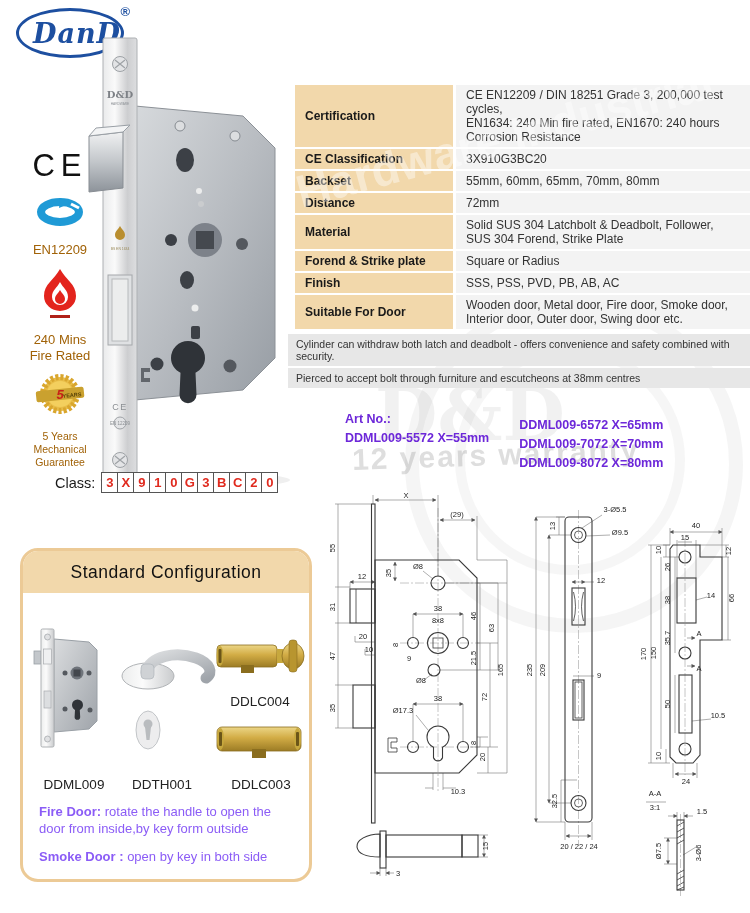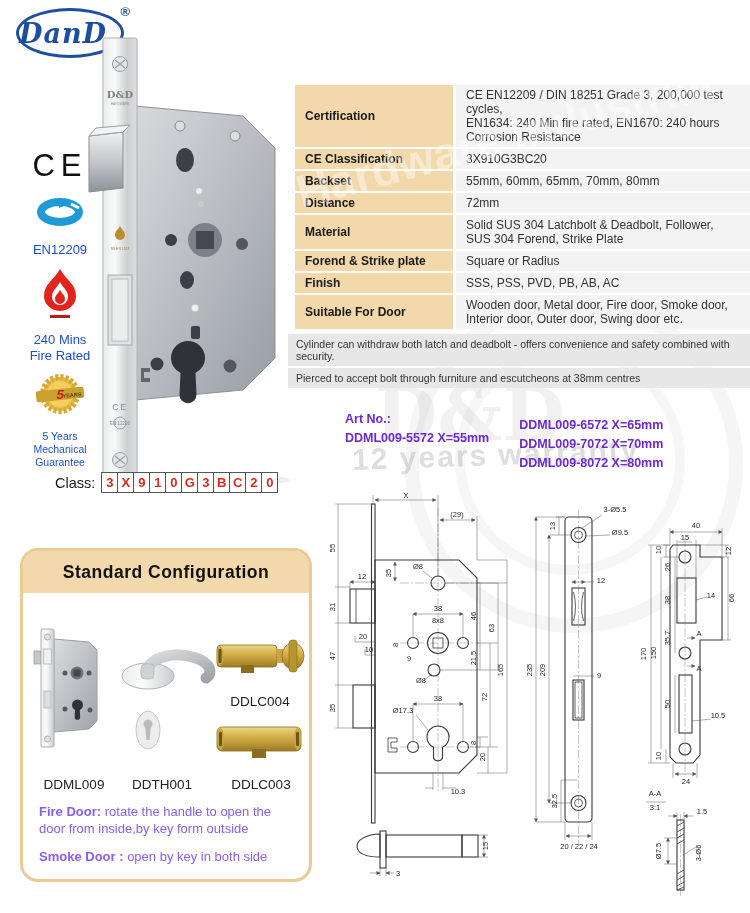--- a/index.html
+++ b/index.html
@@ -12,29 +12,29 @@
   .wm-circle2{left:455px;top:345px;width:210px;height:210px;border:10px solid rgba(170,170,170,.10);border-radius:50%;}
   .wm-dd{left:375px;top:372px;font:bold 72px "DejaVu Serif",serif;color:rgba(120,120,120,.10);}
   .wm-arc{left:352px;top:438px;font:bold 30px "Liberation Sans",sans-serif;letter-spacing:2px;
           color:rgba(125,125,125,.25);transform:rotate(-2deg);}
   .wm-table{left:290px;top:110px;font:bold 46px "Liberation Sans",sans-serif;
             color:rgba(255,255,255,.42);transform:rotate(-15deg);}
 
   
   .logo{position:absolute;left:16px;top:8px;width:116px;height:60px;}
   .logo-oval{width:102px;height:44px;border:3.5px solid var(--logo_blue);border-radius:50%;
-             display:flex;align-items:center;justify-content:flex-start;}
+             display:flex;align-items:center;justify-content:flex-end;}
   .logo-text{font:bold italic 27px "DejaVu Serif",serif;color:var(--logo_blue);letter-spacing:1px;}
   .logo-reg{position:absolute;right:2px;top:-4px;font:bold 13px "Liberation Sans",sans-serif;color:var(--logo_blue);}
 
   
   .cert-col{position:absolute;left:8px;top:148px;width:104px;text-align:center;}
   .ce-mark{font-size:31px;letter-spacing:6px;color:#111;font-weight:500;margin-bottom:10px;}
   .icon-block{margin-bottom:8px;}
-  .cert-label{font-size:13px;color:#1d4ed8;line-height:16px;}
+  .cert-label{font-size:13px;color:#a16207;line-height:16px;}
   .cert-label.small{font-size:10.5px;line-height:13px;}
 
   
   .lock-photo{position:absolute;left:75px;top:28px;}
 
   
   .spec-table{position:absolute;left:295px;top:85px;width:455px;}
   .spec-row{display:flex;margin-bottom:2px;align-items:stretch;}
   .spec-label{width:138px;background:var(--accent_tan);display:flex;align-items:center;
               padding:3px 10px;font-weight:bold;font-size:12px;line-height:14px;color:#1a1a1a;}
@@ -53,21 +53,21 @@
   .class-line{position:absolute;left:55px;top:472px;display:flex;align-items:center;font-size:14.5px;color:#1a1a1a;}
   .class-boxes{display:flex;margin-left:7px;}
   .class-box{width:15px;height:19px;border:1px solid #555;margin-left:-1px;background:#fff;
              display:flex;align-items:center;justify-content:center;
              font-weight:bold;font-size:13px;color:var(--class_red);}
 
   
   .config-panel{position:absolute;left:20px;top:548px;width:286px;height:328px;
                 border:3px solid var(--panel_border);border-radius:18px;background:#fff;overflow:hidden;}
   .config-header{height:42px;background:var(--accent_tan);display:flex;align-items:center;justify-content:center;
-                 font-weight:bold;font-size:17.5px;color:#111;letter-spacing:.5px;}
+                 font-weight:normal;font-size:17.5px;color:#111;letter-spacing:.5px;}
   .door-notes{padding:4px 16px 0 16px;font-size:13px;line-height:17px;color:#8b5cf6;}
   .door-notes p{margin:0 0 11px 0;}
   .door-notes .b{font-weight:bold;}
 
   
   .drawings{position:absolute;left:330px;top:490px;}
   .ol{fill:none;stroke:#3a3a3a;stroke-width:1.1;}
   .ol2{fill:none;stroke:#3a3a3a;stroke-width:.8;}
   .dl{fill:none;stroke:#777;stroke-width:.6;}
   .cl{fill:none;stroke:#999;stroke-width:.55;stroke-dasharray:9 2 2 2;}

